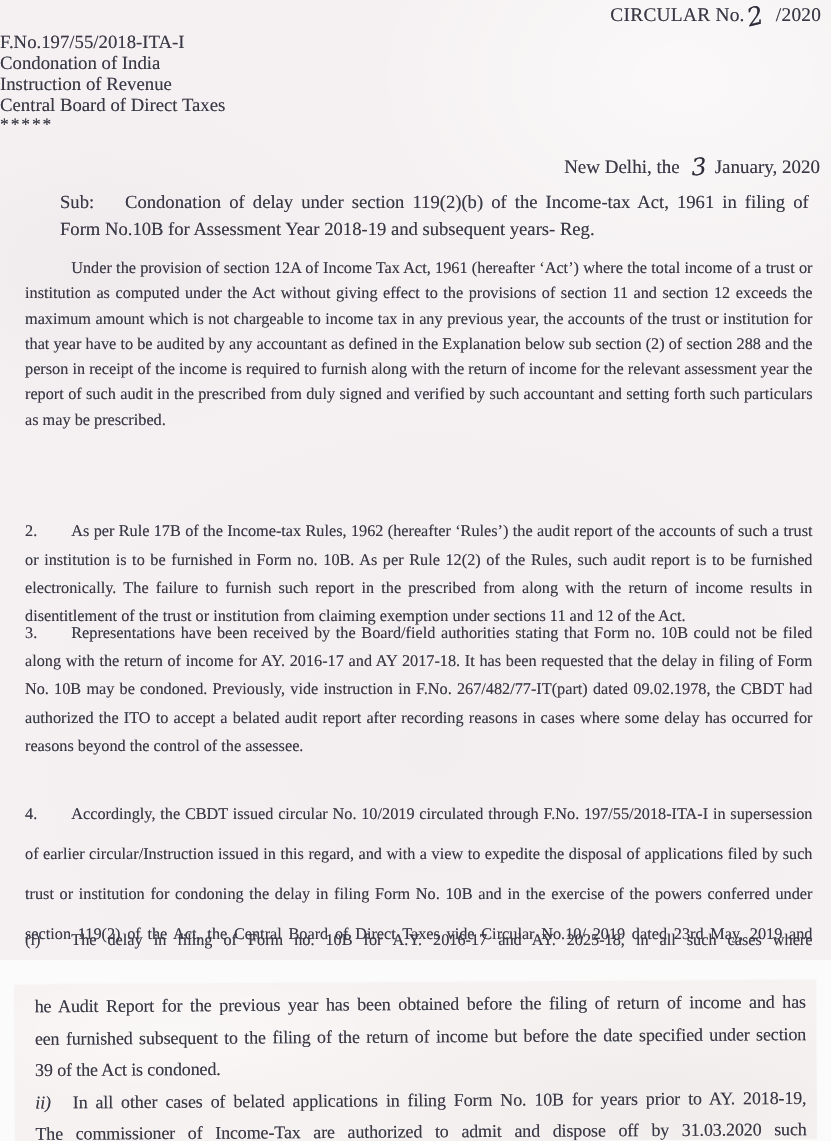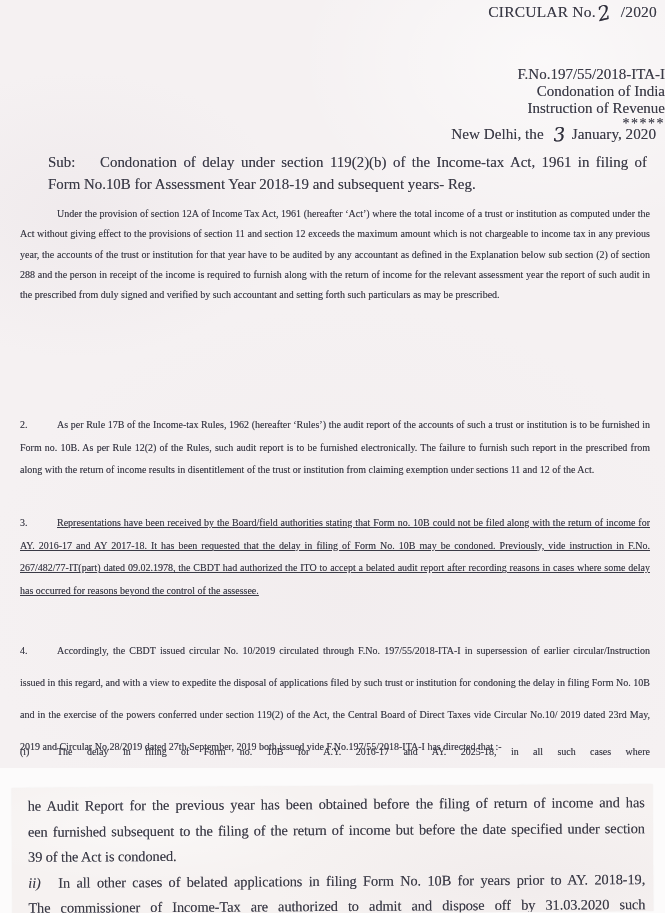--- a/index.html
+++ b/index.html
@@ -29,41 +29,41 @@
   }
   .handwrit{
     font-family:"DejaVu Serif",serif;font-style:italic;
     display:inline-block;font-size:20px;line-height:14px;
     color:#2e2e3a;
   }
   .hw-circ{transform:rotate(-14deg) translateY(3px);margin:0 2px 0 1px;}
   .hw-day{transform:rotate(-4deg) translateY(2px);margin:0 7px 0 9px;font-size:19px;}
   .circ-year{margin-left:9px;}
   .letterhead{
-    position:absolute;top:26px;left:0;right:0;text-align:right;
-    font-size:15px;line-height:17px;color:#30303c;margin-top:40px;
+    position:absolute;top:26px;left:0;right:12px;text-align:left;
+    font-size:15px;line-height:17px;color:#30303c;
   }
   .stars{font-size:14px;letter-spacing:1.5px;line-height:14px;}
   .date-line{
     position:absolute;top:125px;right:9px;font-size:15.2px;color:#32323e;
   }
   .subject{
     position:absolute;top:152px;left:48px;right:18px;
     font-weight:normal;font-size:14.9px;line-height:21.5px;
     color:#26262f;text-align:justify;
   }
   .subject .slabel{display:inline-block;width:52px;}
   .para{
     position:absolute;left:20px;right:15px;margin:0;
-    font-size:10px;text-align:justify;color:#3a3a46;
+    font-size:13px;text-align:justify;color:#3a3a46;
   }
   .pnum{display:inline-block;width:37px;}
   #para1{top:204px;line-height:20.3px;}
   #para2{top:380px;line-height:22.5px;margin-top:34px;}
-  #para3{top:512px;line-height:22.7px;text-decoration:underline;}
+  #para3{top:495px;line-height:22.7px;}
   #para4{top:635px;line-height:32px;}
   #item-i{top:741px;line-height:21px;white-space:nowrap;text-align:justify;text-align-last:justify;}
   
   .strip{
     position:absolute;left:12px;top:786px;width:641px;height:127px;
     background-color:#f6f2f1;
     background-image:
       radial-gradient(ellipse 300px 90px at 20% 30%, rgba(255,255,255,.45), transparent 65%),
       radial-gradient(ellipse 360px 110px at 80% 75%, rgba(234,227,229,.4), transparent 70%);
     box-shadow:0 0 2px rgba(0,0,0,.05);
@@ -84,20 +84,21 @@
 <div class="page scan-text">
 
   <div class="circular-line">
     <span>CIRCULAR No.</span><span class="handwrit hw-circ">2</span><span class="circ-year">/2020</span>
   </div>
 
   <div class="letterhead">
     <div>F.No.197/55/2018-ITA-I</div>
     <div>Condonation of India</div>
     <div>Instruction of Revenue</div>
+    <div>Central Board of Direct Taxes</div>
     <div class="stars">*****</div>
   </div>
 
   <div class="date-line">
     <span>New Delhi, the</span><span class="handwrit hw-day">3</span><span>January, 2020</span>
   </div>
 
   <div class="subject">
     <span class="slabel">Sub:</span><span>Condonation of delay under section 119(2)(b) of the Income-tax Act, 1961 in filing of Form No.10B for Assessment Year 2018-19 and subsequent years- Reg.</span>
   </div>

